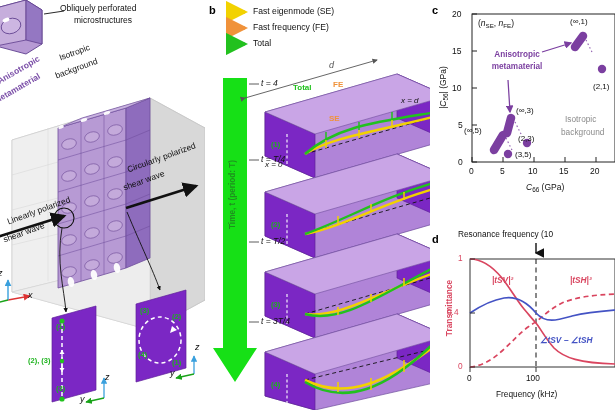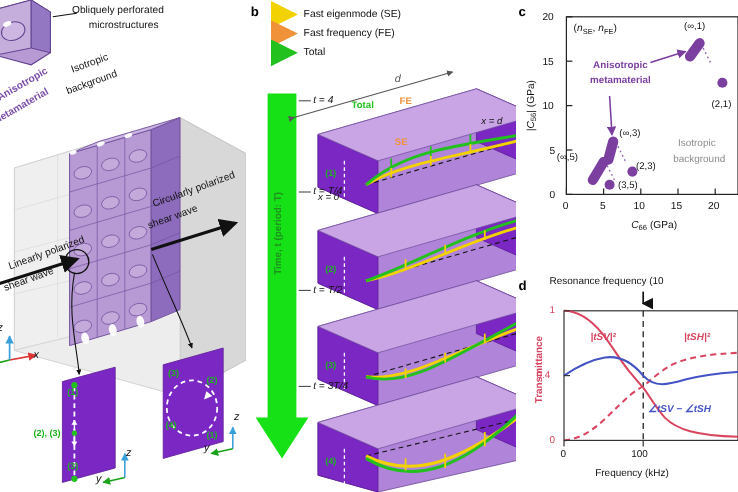--- a/index.html
+++ b/index.html
@@ -424,21 +424,21 @@
       <span>(</span><span style="font-style:italic;">n</span><span style="font-size:6.2px;vertical-align:-2px;">SE</span><span>, </span><span style="font-style:italic;">n</span><span style="font-size:6.2px;vertical-align:-2px;">FE</span><span>)</span>
     </div>
 
     <div class="lbl c-annot" style="left:52px;top:50px;width:70px;">Anisotropic</div>
     <div class="lbl c-annot" style="left:52px;top:62px;width:70px;">metamaterial</div>
 
     <div class="c-pt-lbl" style="left:140px;top:17px;">(∞,1)</div>
     <div class="c-pt-lbl" style="left:163px;top:43px;margin-top:39px;">(2,1)</div>
     <div class="c-pt-lbl" style="left:86px;top:106px;">(∞,3)</div>
     <div class="c-pt-lbl" style="left:34px;top:126px;">(∞,5)</div>
-    <div class="c-pt-lbl" style="left:100px;top:134px;">(2,3)</div>
+    <div class="c-pt-lbl" style="left:88px;top:134px;">(2,3)</div>
     <div class="c-pt-lbl" style="left:85px;top:150px;">(3,5)</div>
 
     <div class="c-grey" style="left:135px;top:115px;">Isotropic</div>
     <div class="c-grey" style="left:131px;top:128px;">background</div>
   </div>
 
   <div class="abs" id="panel-d">
     <div class="lbl panel-letter" style="left:2px;top:8px;">d</div>
 
     <div class="lbl d-txt" style="left:28px;top:4px;">Resonance frequency (10</div>

